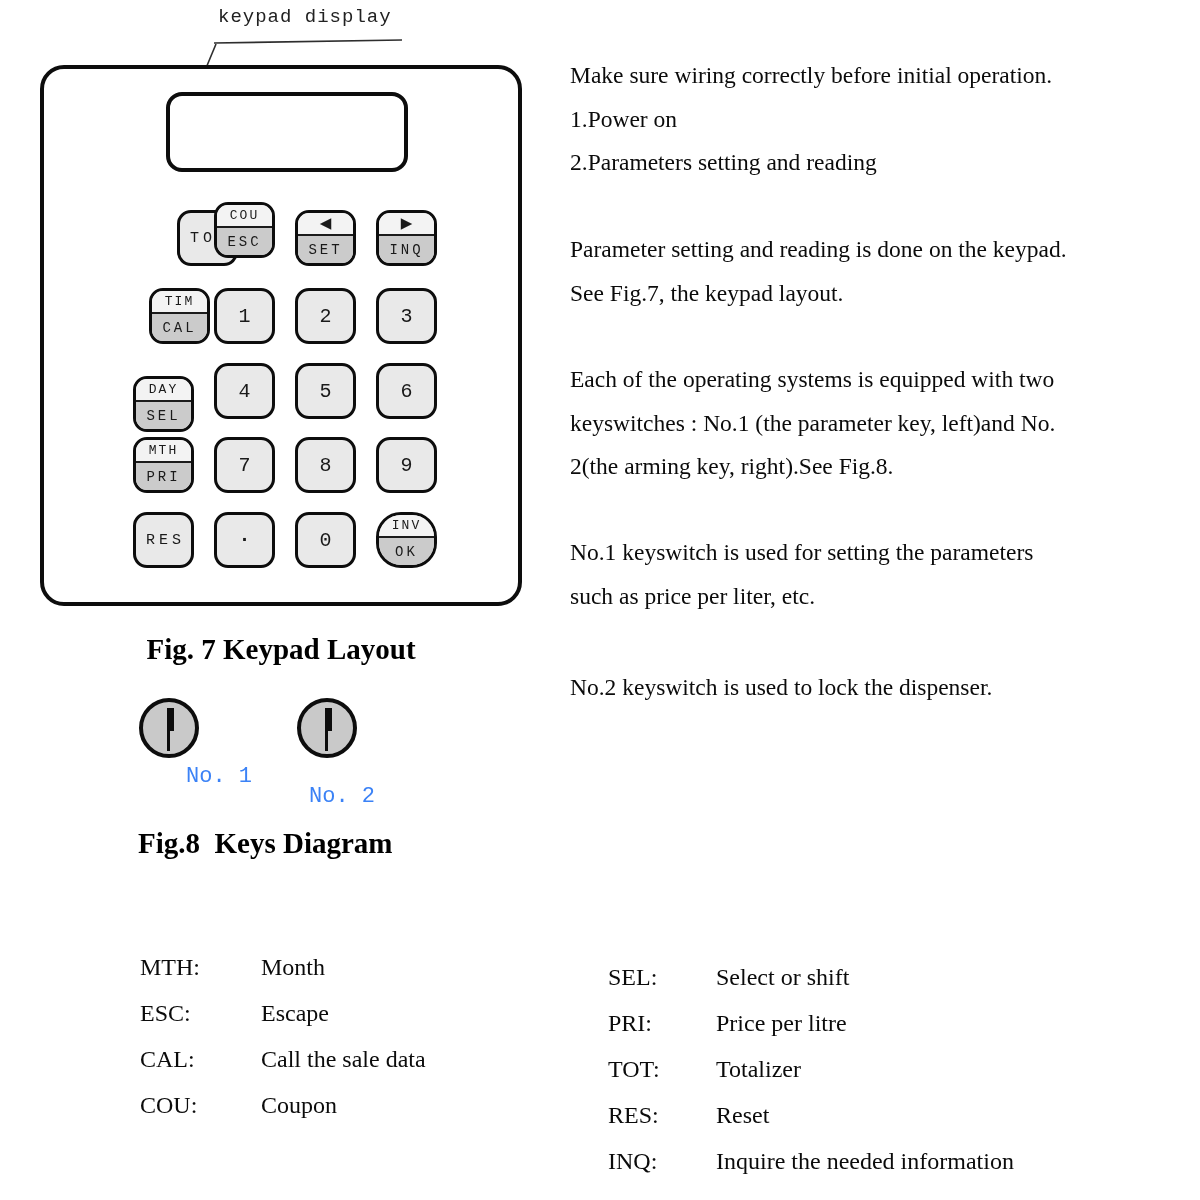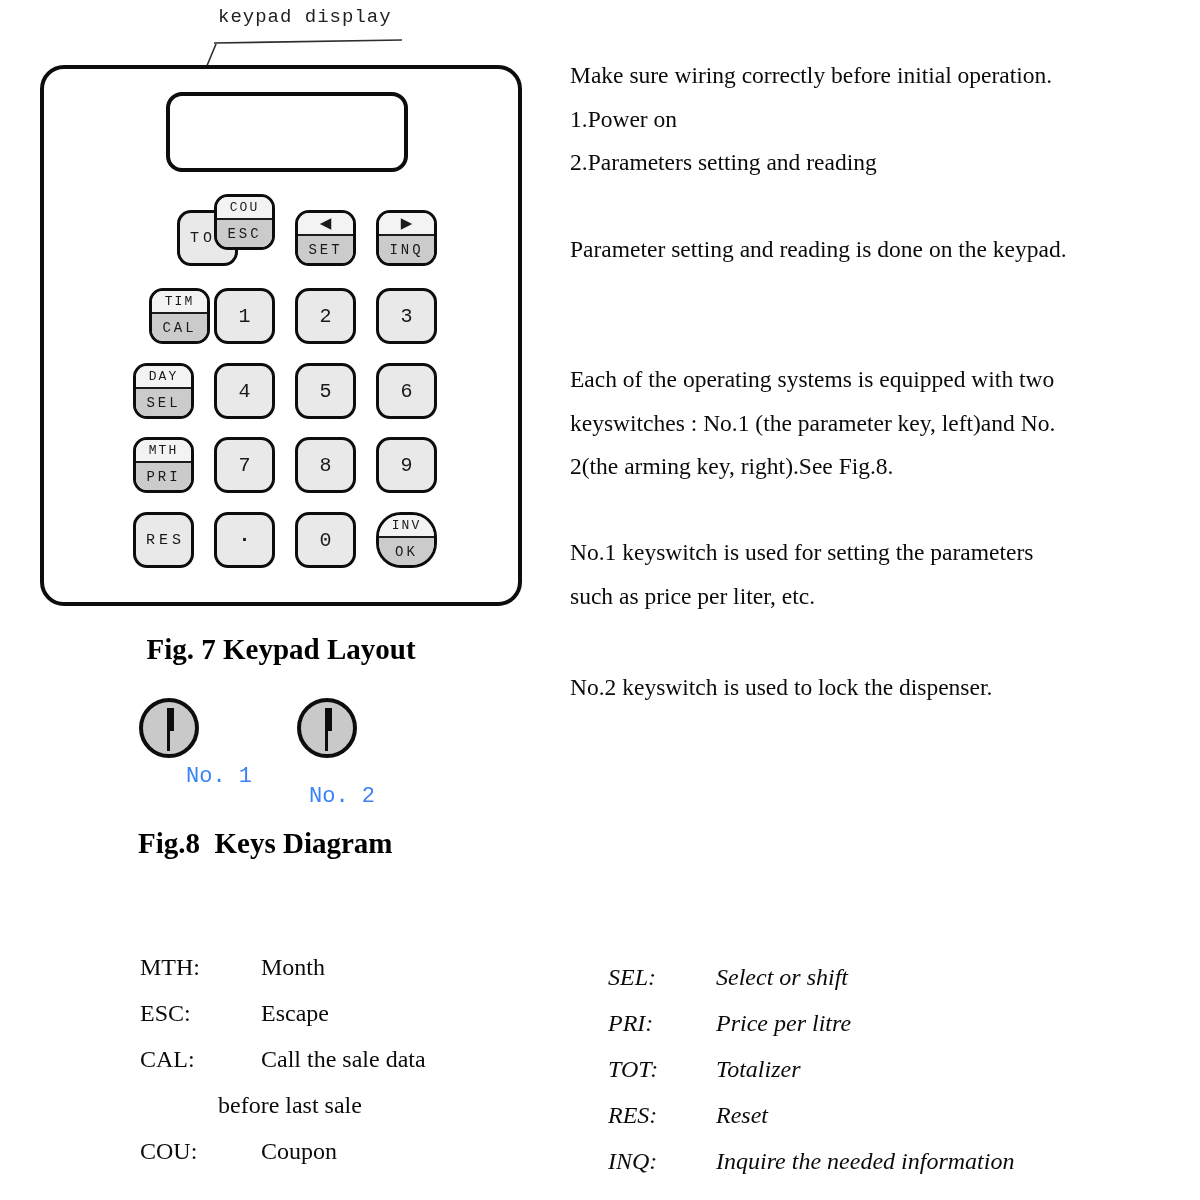--- a/index.html
+++ b/index.html
@@ -52,21 +52,21 @@
 
   
   .right-col{position:absolute;left:570px;top:0;width:600px;}
   .para{position:absolute;left:0;width:600px;font-size:23.5px;line-height:43.5px;color:#0b0b0b;}
   .para0{top:54px;} .para1{top:228px;} .para2{top:358px;} .para3{top:531px;} .para4{top:666px;}
   .tline{white-space:pre;}
 
   
   .legend{position:absolute;font-size:24px;line-height:46px;color:#0b0b0b;}
   .legend-left{left:140px;top:944px;width:440px;}
-  .legend-right{left:608px;top:954px;width:560px;font-style:italic;}
+  .legend-right{left:608px;top:954px;width:560px;}
   .lrow{display:flex;gap:36px;}
   .term{flex:0 0 auto;}
   .legend-left .term{width:85px;}
   .legend-right .term{width:72px;}
   .cont{white-space:pre;}
   .legend-left .cont{padding-left:78px;}
 </style>
 </head>
 <body>
 
@@ -78,21 +78,21 @@
     <line x1="214" y1="43" x2="402" y2="40"></line>
     <line x1="216" y1="44" x2="189" y2="109"></line>
   </svg>
 
   <div class="panel"></div>
   <div class="display"></div>
   <div class="keys" id="keys">
       <div class="key single" style="left: 133px; top: 210px; margin-left: 44px;">
         <span class="klabel">TOT</span>
       </div>
-      <div class="key dual" style="left: 214px; top: 194px;">
+      <div class="key dual" style="left: 214px; top: 202px;">
         <div class="half half-top">COU</div>
         <div class="half half-bottom">ESC</div>
       </div>
       <div class="key dual" style="left: 295px; top: 210px;">
         <div class="half half-top">
           <span class="arrow">◀</span>
         </div>
         <div class="half half-bottom">SET</div>
       </div>
       <div class="key dual" style="left: 376px; top: 210px;">
@@ -107,21 +107,21 @@
       </div>
       <div class="key single digit" style="left: 214px; top: 288px;">
         <span class="klabel">1</span>
       </div>
       <div class="key single digit" style="left: 295px; top: 288px;">
         <span class="klabel">2</span>
       </div>
       <div class="key single digit" style="left: 376px; top: 288px;">
         <span class="klabel">3</span>
       </div>
-      <div class="key dual" style="left: 133px; top: 363px;">
+      <div class="key dual" style="left: 133px; top: 376px;">
         <div class="half half-top">DAY</div>
         <div class="half half-bottom">SEL</div>
       </div>
       <div class="key single digit" style="left: 214px; top: 363px;">
         <span class="klabel">4</span>
       </div>
       <div class="key single digit" style="left: 295px; top: 363px;">
         <span class="klabel">5</span>
       </div>
       <div class="key single digit" style="left: 376px; top: 363px;">
@@ -171,20 +171,21 @@
   <div class="caption cap8">Fig.8  Keys Diagram</div>
 
   <div class="right-col" id="right-col">
       <div class="para para0">
         <div class="tline">Make sure wiring correctly before initial operation.</div>
         <div class="tline">1.Power on</div>
         <div class="tline">2.Parameters setting and reading</div>
       </div>
       <div class="para para1">
         <div class="tline">Parameter setting and reading is done on the keypad.</div>
+        <div class="tline">See Fig.7, the keypad layout.</div>
       </div>
       <div class="para para2">
         <div class="tline">Each of the operating systems is equipped with two</div>
         <div class="tline">keyswitches : No.1 (the parameter key, left)and No.</div>
         <div class="tline">2(the arming key, right).See Fig.8.</div>
       </div>
       <div class="para para3">
         <div class="tline">No.1 keyswitch is used for setting the parameters</div>
         <div class="tline">such as price per liter, etc.</div>
       </div>
@@ -199,21 +200,20 @@
         <span class="def">Month</span>
       </div>
       <div class="lrow">
         <span class="term">ESC:</span>
         <span class="def">Escape</span>
       </div>
       <div class="lrow">
         <span class="term">CAL:</span>
         <span class="def">Call the sale data</span>
       </div>
-      <div class="cont">before last sale</div>
       <div class="lrow">
         <span class="term">COU:</span>
         <span class="def">Coupon</span>
       </div>
     </div>
   <div class="legend legend-right" id="legend-right">
       <div class="lrow">
         <span class="term">SEL:</span>
         <span class="def">Select or shift</span>
       </div>

